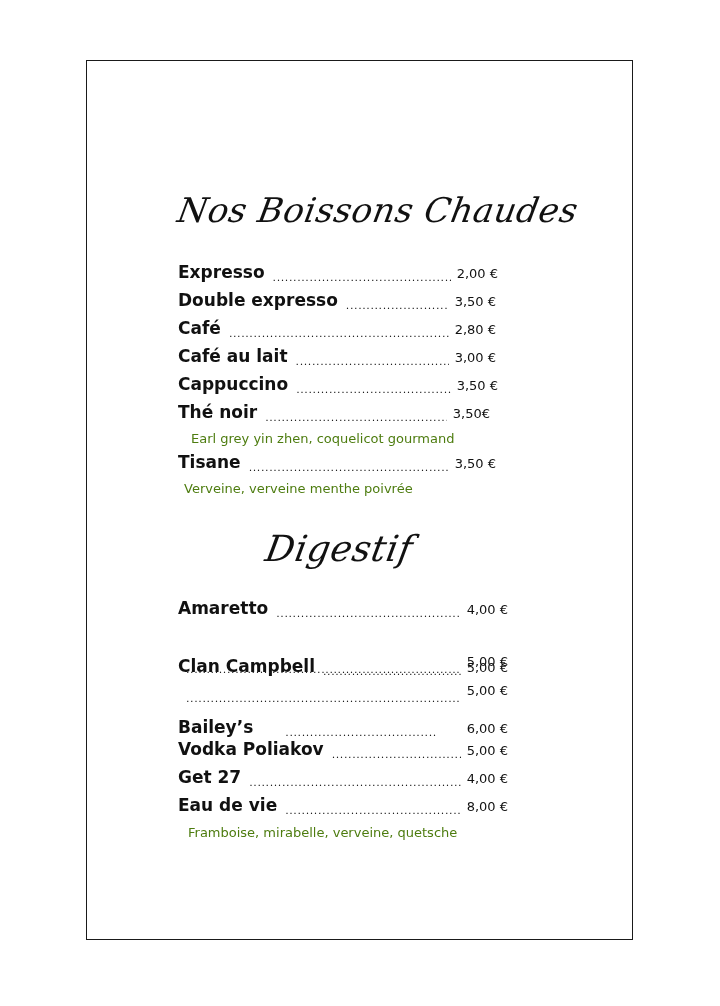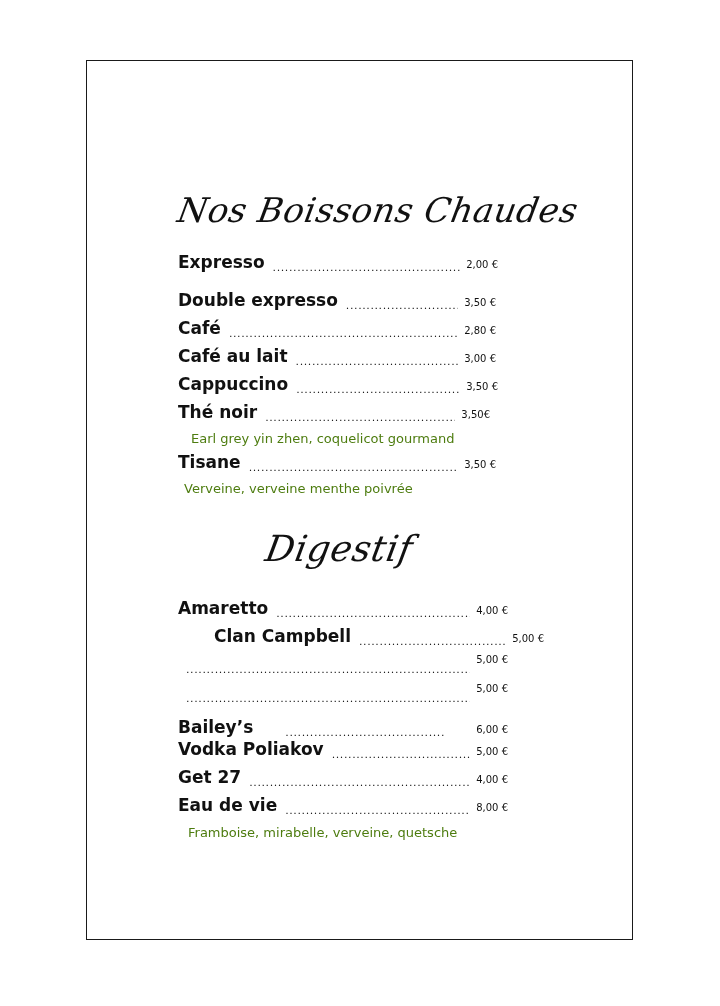--- a/index.html
+++ b/index.html
@@ -5,31 +5,31 @@
     html, body { margin:0; padding:0; background:#ffffff; }
     body { width:720px; height:1006px; position:relative; overflow:hidden; font-family:"DejaVu Sans", sans-serif; color:#111; }
     .page { position:absolute; left:86px; top:60px; width:547px; height:880px; border:1px solid #1a1a1a; box-sizing:border-box; background:#fff; }
     .title { position:absolute; font-family:"DejaVu Serif", serif; font-style:italic; color:#111; white-space:nowrap; letter-spacing:0.5px; }
     .title-main { left:178px; top:190px; font-size:34px; transform:skewX(-10deg); }
     .title-dig { left:266px; top:528px; font-size:36px; transform:skewX(-10deg); }
     .row { position:absolute; left:178px; height:24px; display:flex; align-items:baseline; white-space:nowrap; }
     .name { font-size:17px; font-weight:600; color:#111; }
     .dots { flex:1; overflow:hidden; margin:0 6px 0 8px; font-size:11px; letter-spacing:0.6px; color:#222; align-self:flex-end; line-height:16px; }
     .dots::before { content:"........................................................................................................................................................"; }
-    .price { font-size:10px; font-weight:500; color:#111; }
+    .price { font-size:13px; font-weight:500; color:#111; }
     .desc { position:absolute; font-size:13px; font-weight:500; color:#4d7c0f; white-space:nowrap; }
   </style>
 </head>
 <body>
 
 <div class="page"></div>
 
 <div class="title title-main">Nos Boissons Chaudes</div>
 
-<div class="row" style="top:252px;width:320px;">
+<div class="row" style="top:262px;width:320px;">
   <span class="name">Expresso</span>
   <span class="dots"></span>
   <span class="price">2,00 €</span>
 </div>
 <div class="row" style="top:290px;width:318px;">
   <span class="name">Double expresso</span>
   <span class="dots"></span>
   <span class="price">3,50 €</span>
 </div>
 <div class="row" style="top:318px;width:318px;">
@@ -60,21 +60,21 @@
 </div>
 <div class="desc" style="left:184px;top:481px;">Verveine, verveine menthe poivrée</div>
 
 <div class="title title-dig">Digestif</div>
 
 <div class="row" style="top:598px;width:330px;">
   <span class="name">Amaretto</span>
   <span class="dots"></span>
   <span class="price">4,00 €</span>
 </div>
-<div class="row" style="top:626px;width:330px;margin-left:36px;">
+<div class="row" style="top:656px;width:330px;">
   <span class="name">Clan Campbell</span>
   <span class="dots"></span>
   <span class="price">5,00 €</span>
 </div>
 <div class="row" style="top:654px;width:330px;">
   <span class="dots"></span>
   <span class="price">5,00 €</span>
 </div>
 <div class="row" style="top:683px;width:330px;">
   <span class="dots"></span>

